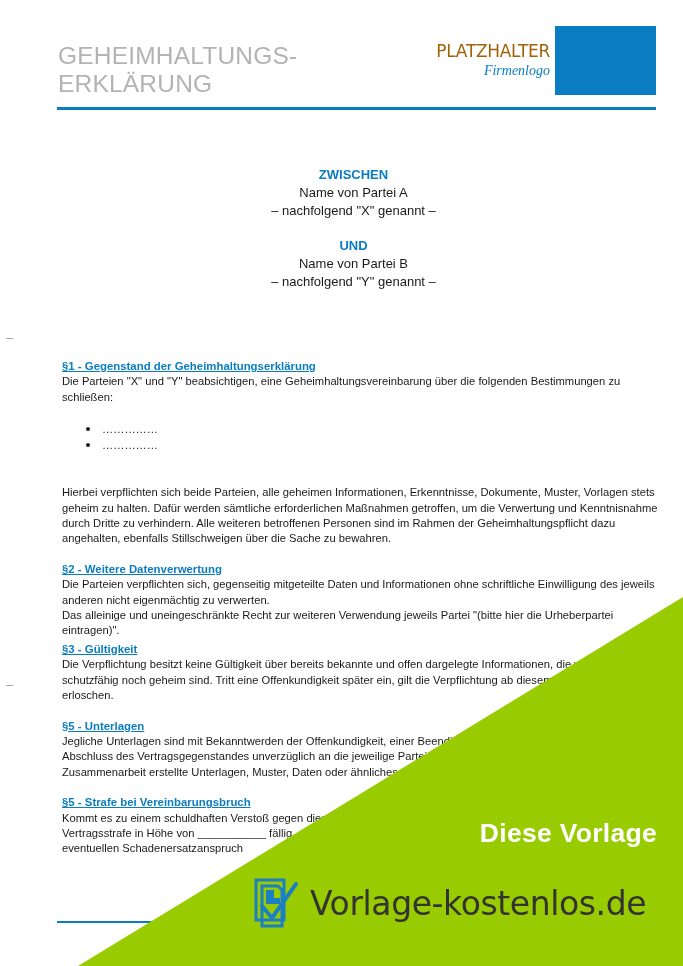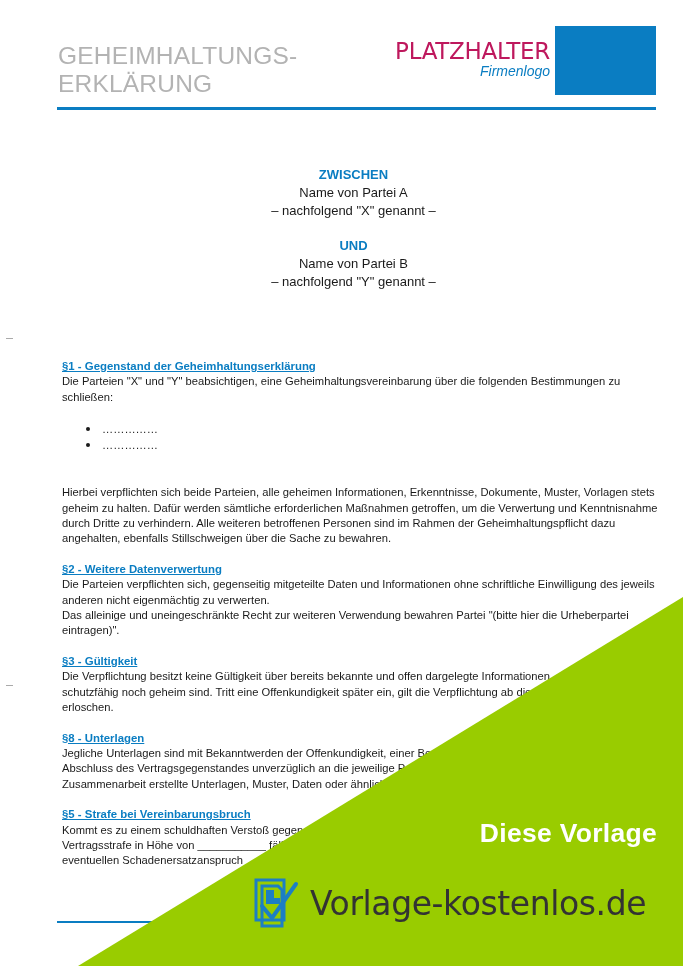--- a/index.html
+++ b/index.html
@@ -13,24 +13,24 @@
     position: absolute; left: 58px; top: 42px;
     font-size: 24.5px; line-height: 28px; color: #b3b3b3;
     letter-spacing: 0.2px;
   }
   .doc-title div { white-space: nowrap; }
   .logo-text {
     position: absolute; right: 133px; top: 40px; text-align: right;
   }
   .logo-main {
     font-family: "DejaVu Sans", sans-serif;
-    font-size: 23px; line-height: 22px; color: #be185d; letter-spacing: -0.3px;
+    font-size: 17px; line-height: 22px; color: #a16207; letter-spacing: -0.3px;
   }
   .logo-sub {
-    font-family: Liberation Sans, sans-serif;
+    font-family: Liberation Serif, serif;
     font-size: 14px; line-height: 18px; color: #0a7dc2; font-style: italic;
   }
   .logo-box {
     position: absolute; left: 555px; top: 26px; width: 101px; height: 69px;
     background: #0a7dc2;
   }
   .header-rule {
     position: absolute; left: 57px; top: 107px; width: 599px; height: 3px;
     background: #0a7dc2;
   }
@@ -124,30 +124,30 @@
     <ul class="bullets">
       <li>……………</li>
       <li>……………</li>
     </ul>
     <p class="para" style="margin-top:32px">Hierbei verpflichten sich beide Parteien, alle geheimen Informationen, Erkenntnisse, Dokumente, Muster, Vorlagen stets geheim zu halten. Dafür werden sämtliche erforderlichen Maßnahmen getroffen, um die Verwertung und Kenntnisnahme durch Dritte zu verhindern. Alle weiteren betroffenen Personen sind im Rahmen der Geheimhaltungspflicht dazu angehalten, ebenfalls Stillschweigen über die Sache zu bewahren.</p>
   </section>
 
   <section class="block" style="margin-top:15px">
     <div class="sec-title">§2 - Weitere Datenverwertung</div>
     <p class="para">Die Parteien verpflichten sich, gegenseitig mitgeteilte Daten und Informationen ohne schriftliche Einwilligung des jeweils anderen nicht eigenmächtig zu verwerten.</p>
-    <p class="para">Das alleinige und uneingeschränkte Recht zur weiteren Verwendung bewahren Partei "(bitte hier die Urheberpartei eintragen)".</p>
+    <p class="para">Das alleinige und uneingeschränkte Recht zur weiteren Verwendung jeweils Partei "(bitte hier die Urheberpartei eintragen)".</p>
   </section>
 
-  <section class="block" style="margin-top:15px">
+  <section class="block" style="margin-top:3px">
     <div class="sec-title">§3 - Gültigkeit</div>
     <p class="para">Die Verpflichtung besitzt keine Gültigkeit über bereits bekannte und offen dargelegte Informationen, die weder schutzfähig noch geheim sind. Tritt eine Offenkundigkeit später ein, gilt die Verpflichtung ab diesem Zeitpunkt als erloschen.</p>
   </section>
 
   <section class="block" style="margin-top:15px">
-    <div class="sec-title">§8 - Unterlagen</div>
+    <div class="sec-title">§5 - Unterlagen</div>
     <p class="para">Jegliche Unterlagen sind mit Bekanntwerden der Offenkundigkeit, einer Beendigung der Zusammenarbeit oder nach Abschluss des Vertragsgegenstandes unverzüglich an die jeweilige Partei zurückzugeben. Im Rahmen der Zusammenarbeit erstellte Unterlagen, Muster, Daten oder ähnliches</p>
   </section>
 
   <section class="block" style="margin-top:15px">
     <div class="sec-title">§5 - Strafe bei Vereinbarungsbruch</div>
     <p class="para">Kommt es zu einem schuldhaften Verstoß gegen diese Vereinbarung, wird eine</p>
     <p class="para">Vertragsstrafe in Höhe von ___________ fällig.</p>
     <p class="para">eventuellen Schadenersatzanspruch</p>
   </section>
 </div>

